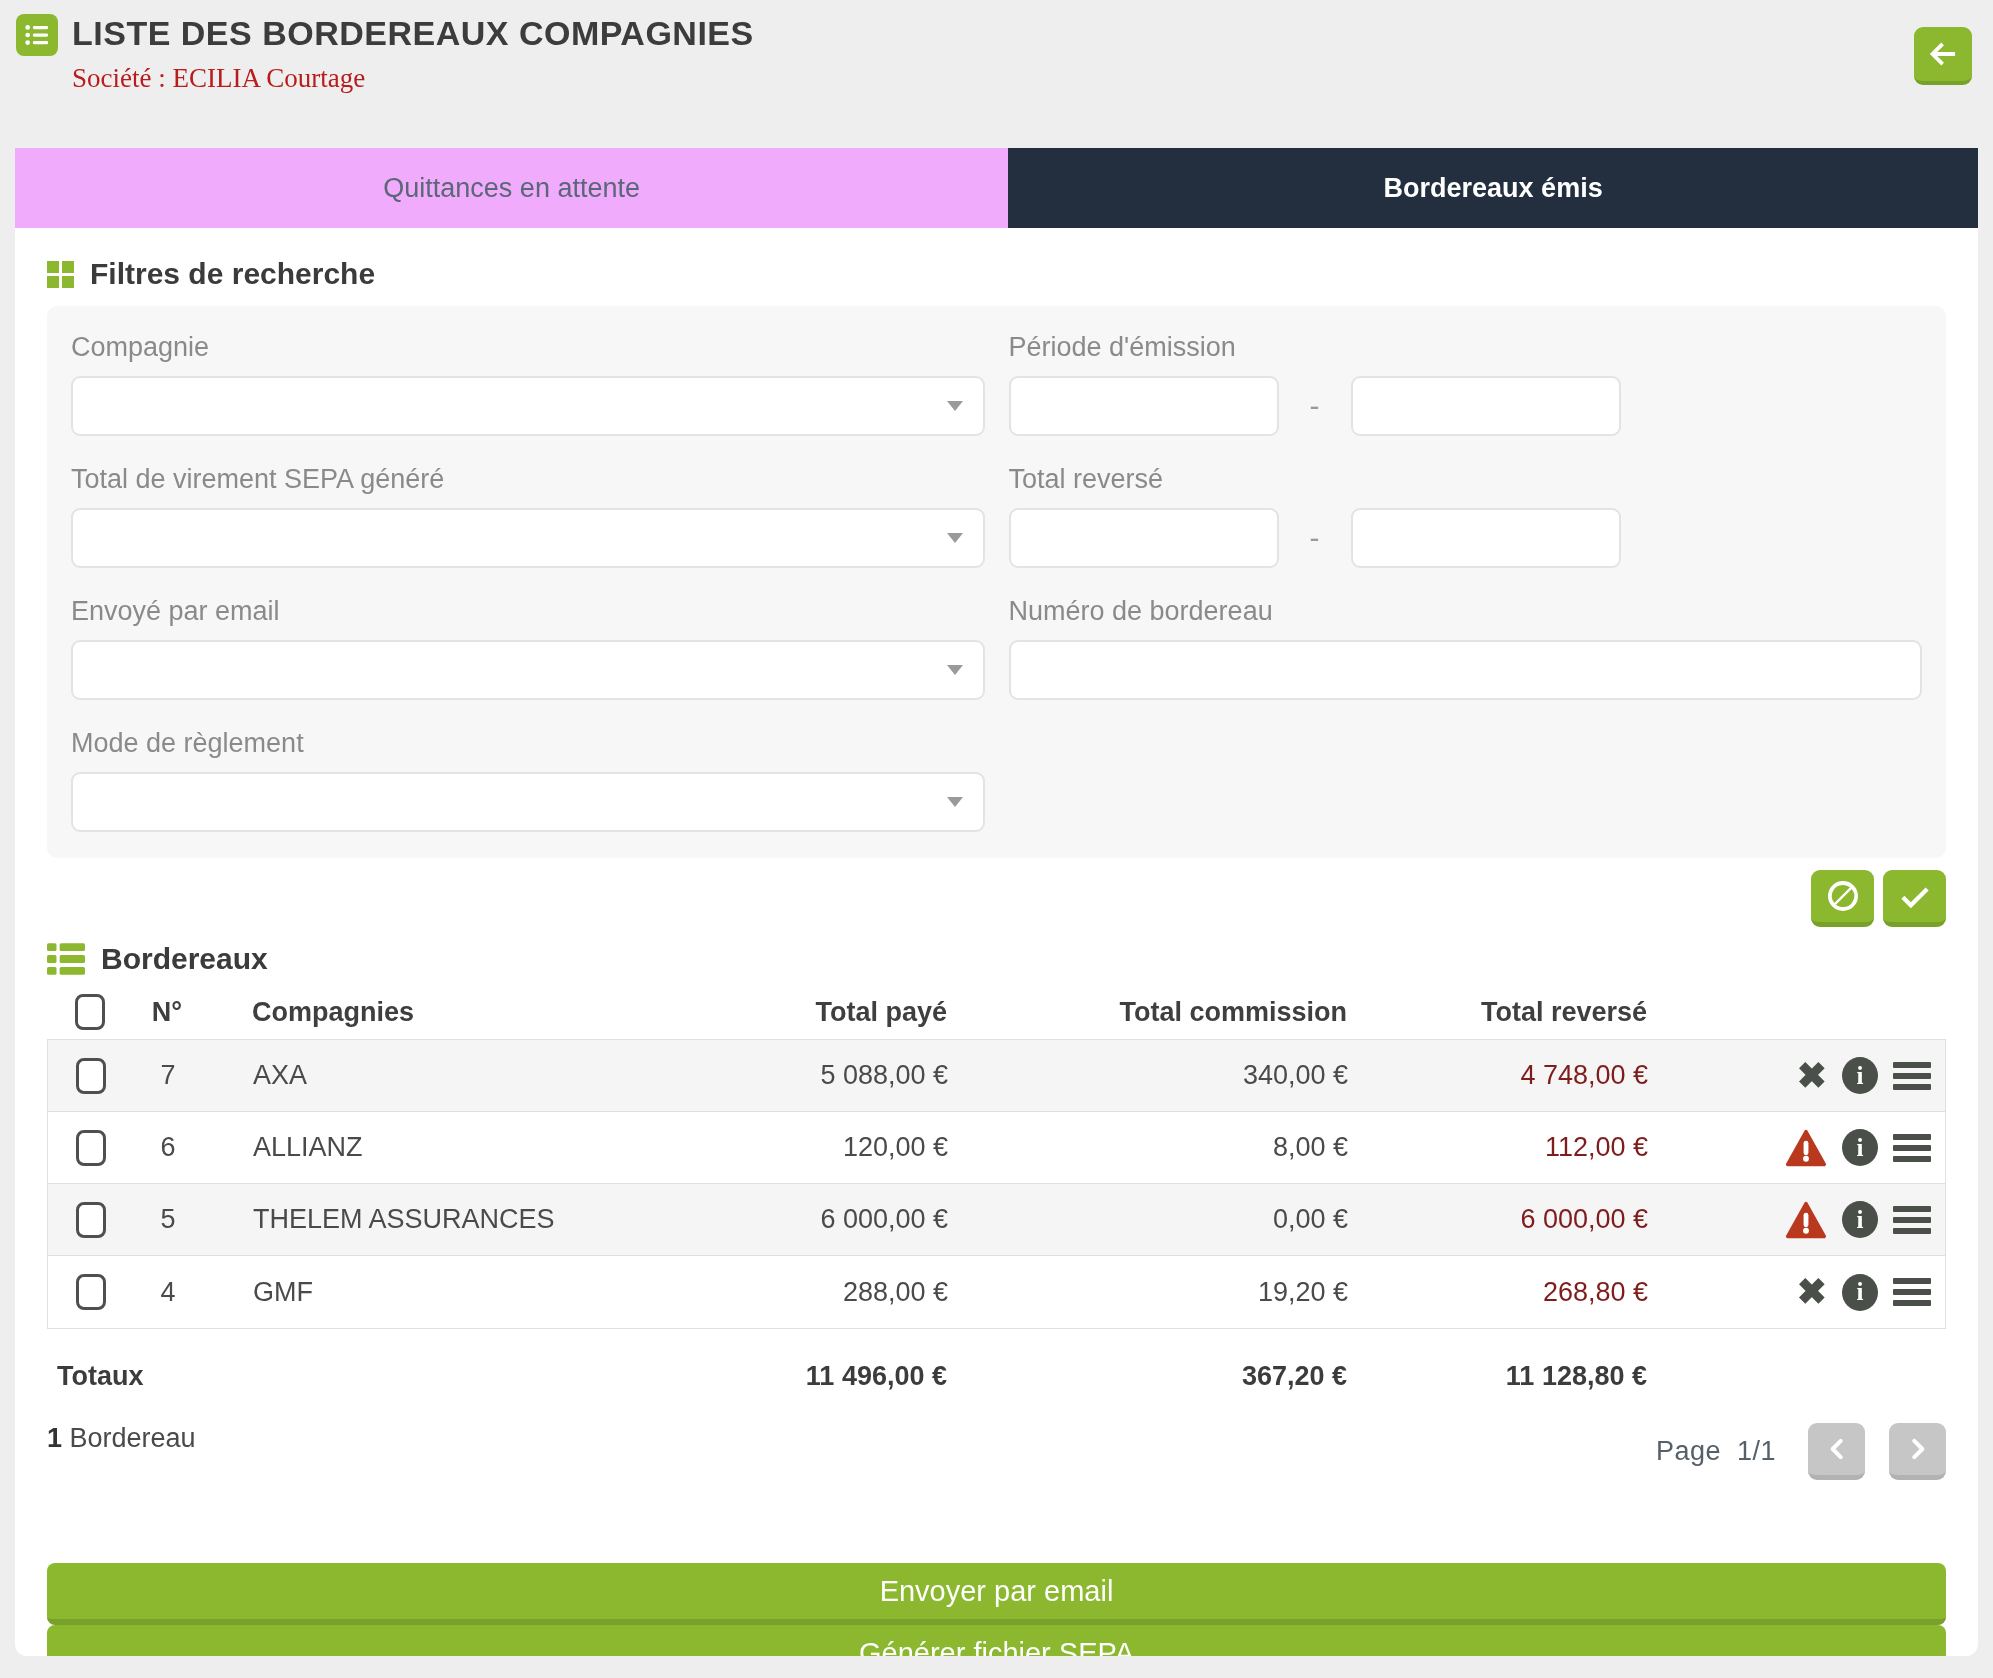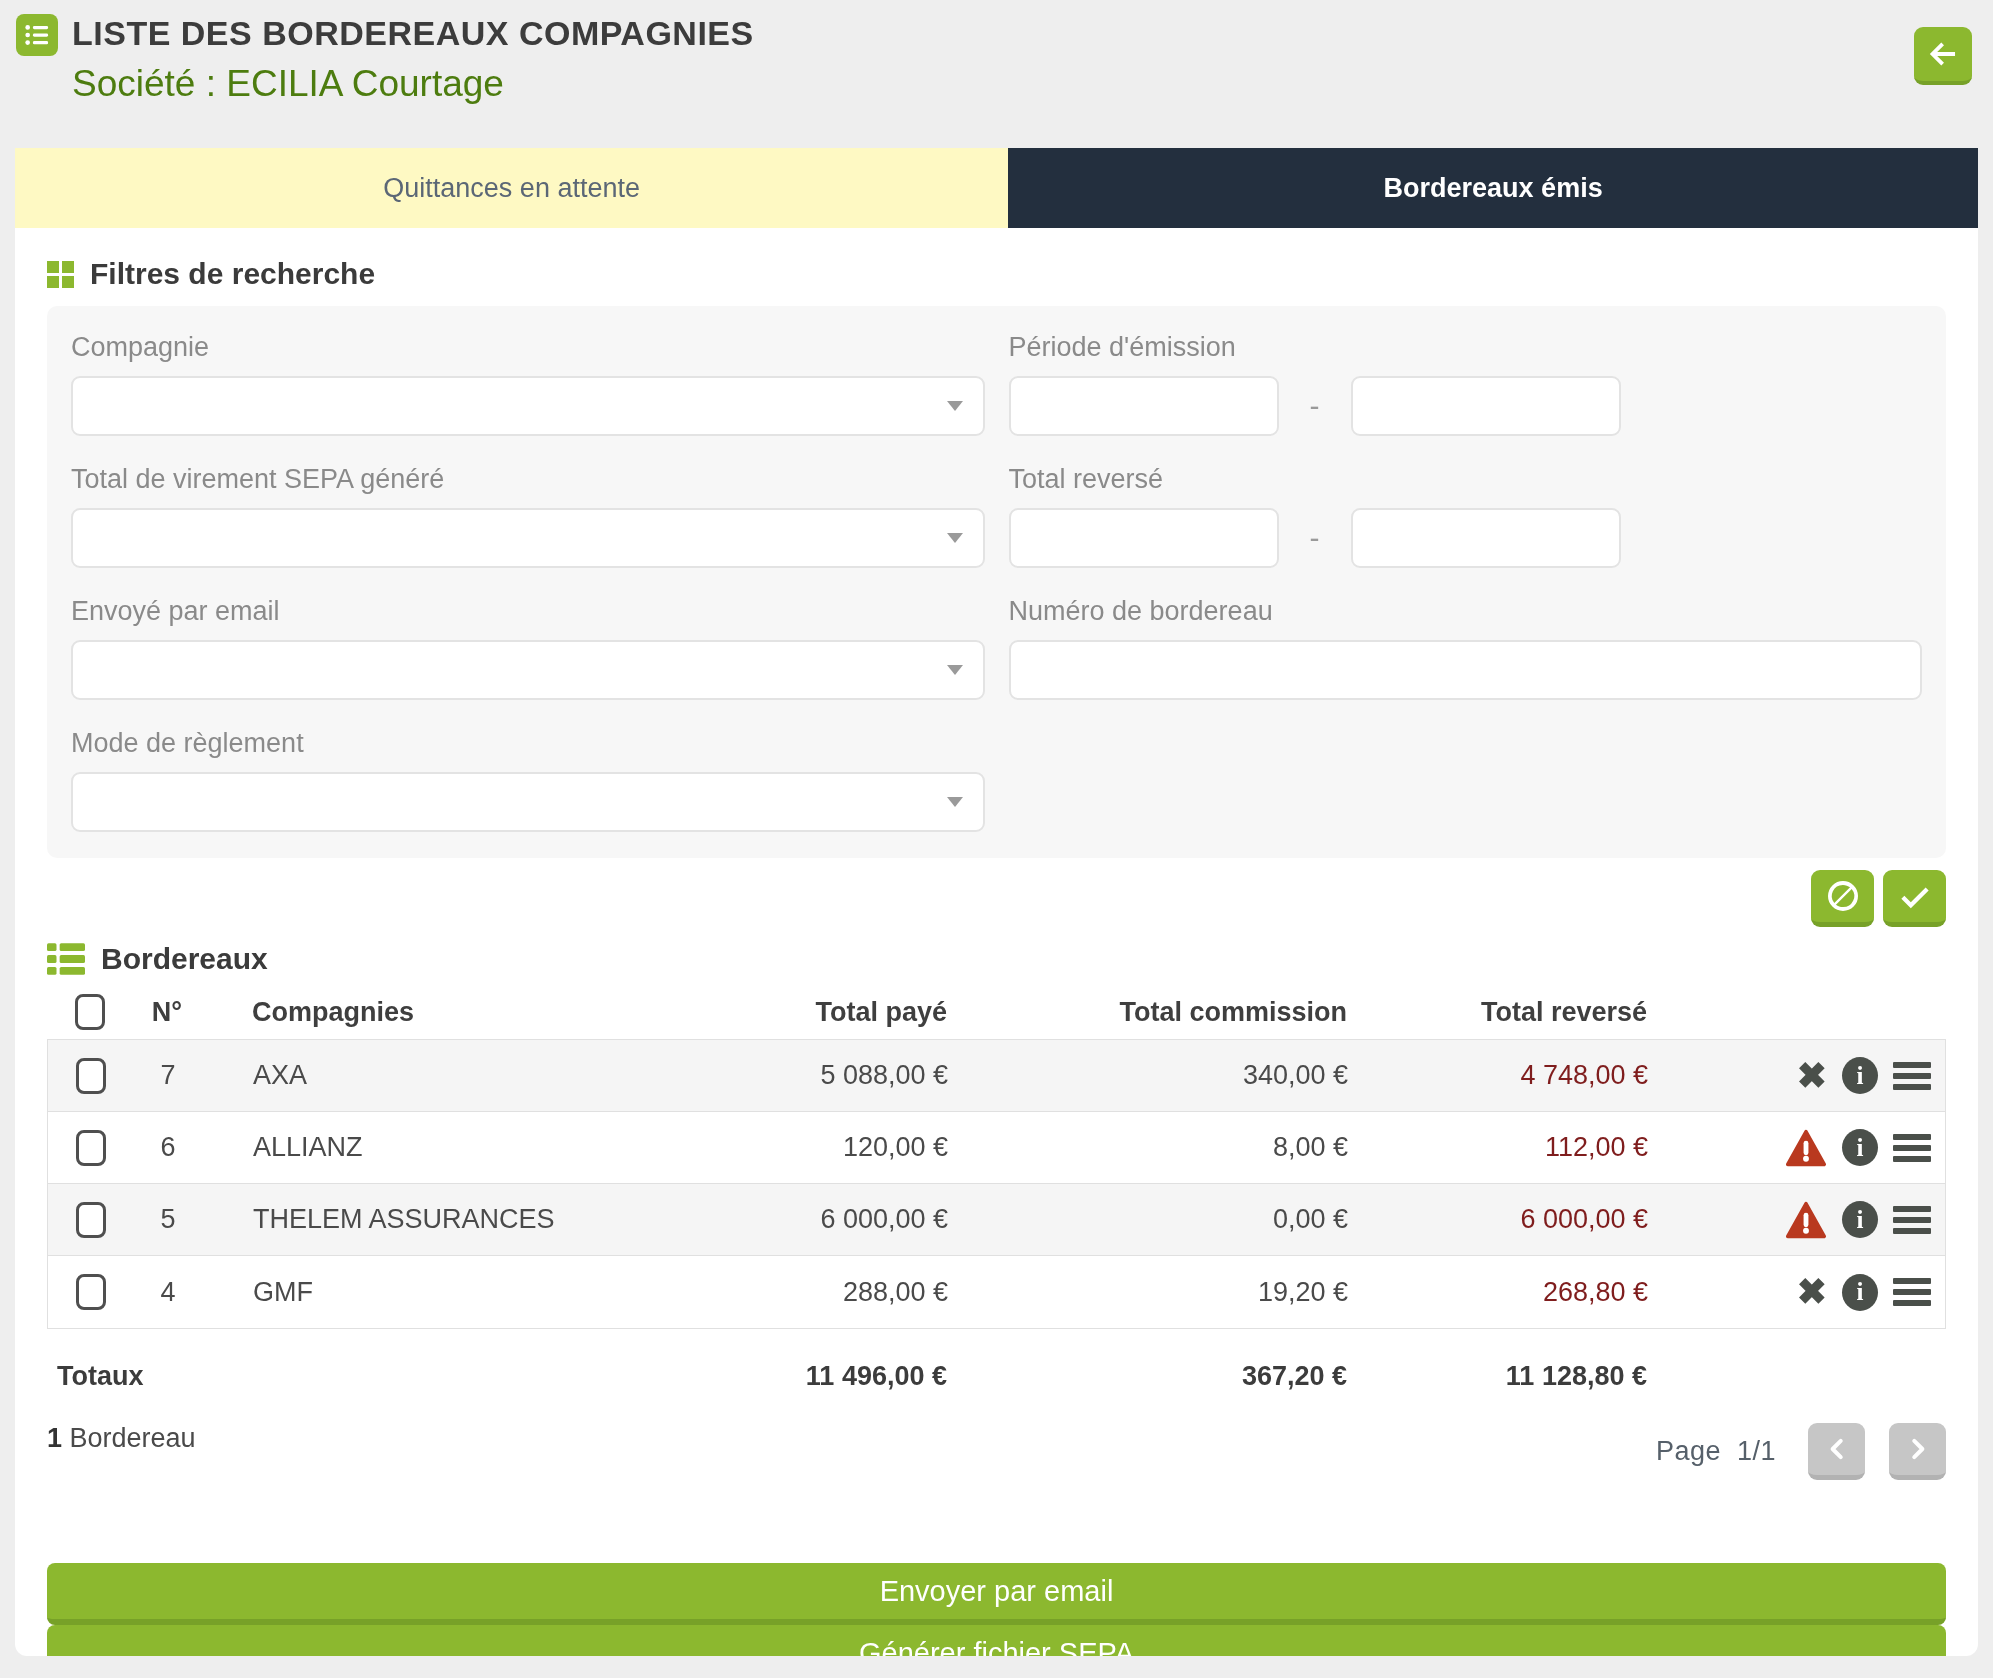--- a/index.html
+++ b/index.html
@@ -14,34 +14,34 @@
 
   
   .page-header { padding:14px 21px 0 16px; position:relative; height:148px; }
   .title-row { display:flex; align-items:flex-start; }
   .title-icon {
     width:42px; height:42px; background:#8cb82f; border-radius:8px;
     display:flex; align-items:center; justify-content:center; flex:0 0 42px;
   }
   .title-texts { margin-left:14px; }
   .page-title { font-size:34px; font-weight:bold; color:#3c3c3c; letter-spacing:.5px; }
-  .page-subtitle { font-size:37px; color:#4d7c0f; margin-top:10px; }
+  .page-subtitle { font-size:27px; color:#b91c1c; margin-top:10px;font-family:Liberation Serif, serif; }
   .back-btn {
     position:absolute; top:27px; right:21px;
     width:58px; height:58px; background:#8cb82f; border:none; border-bottom:4px solid #77a128;
     border-radius:9px; cursor:pointer; display:flex; align-items:center; justify-content:center;
   }
 
   
   .tabs { margin:0 15px; display:flex; height:80px; }
   .tab {
     display:flex; align-items:center; justify-content:center;
     font-size:27px; cursor:pointer; height:80px;
   }
-  .tab-inactive { background:#fef9c3; color:#5b6776; width:50.6%;align-items:center; }
+  .tab-inactive { background:#f0abfc; color:#5b6776; width:50.6%;align-items:center; }
   .tab-active  { background:#232f3e; color:#ffffff; font-weight:bold; width:49.4%; }
 
   
   .card {
     margin:0 15px; background:#fff; border-radius:0 0 12px 12px;
     padding:26px 32px; height:1428px; overflow:hidden;
   }
 
   .section-heading { display:flex; align-items:center; height:40px; }
   .section-heading .txt { font-size:30px; font-weight:bold; color:#3b3b3b; margin-left:16px; }

